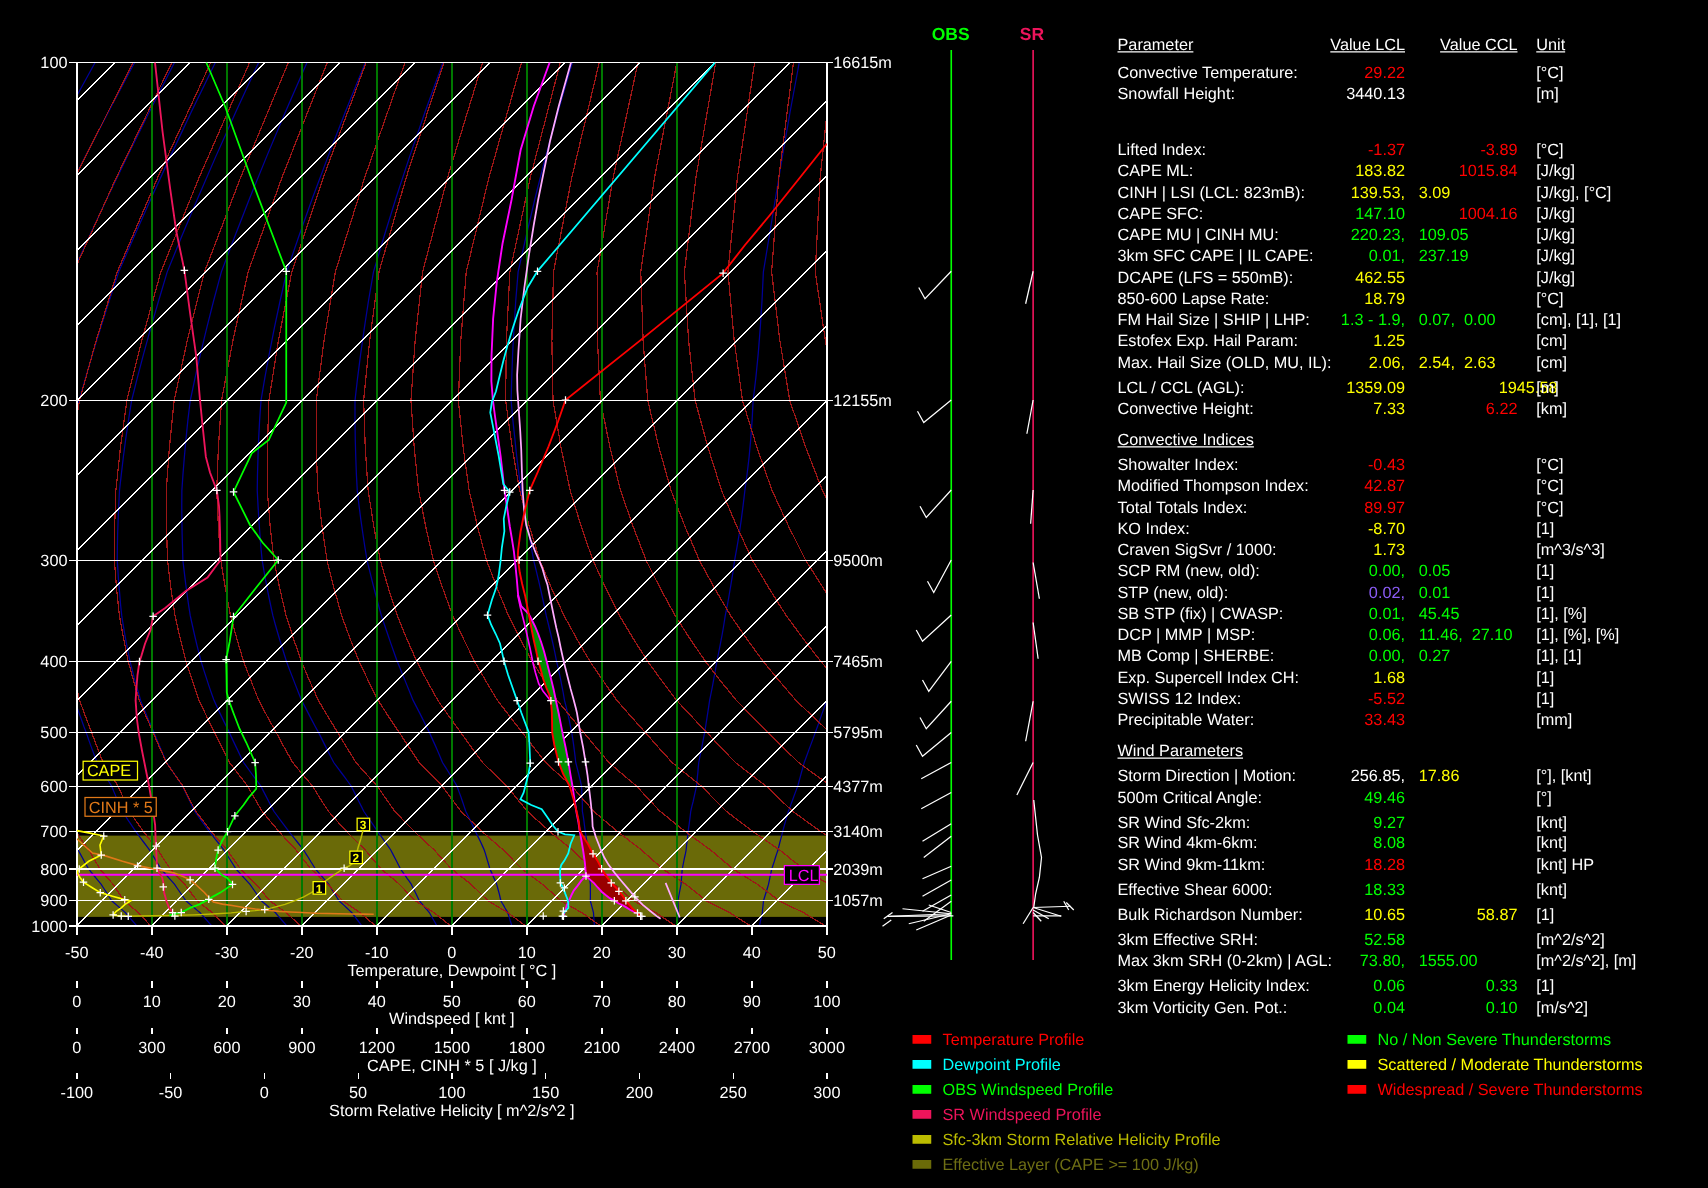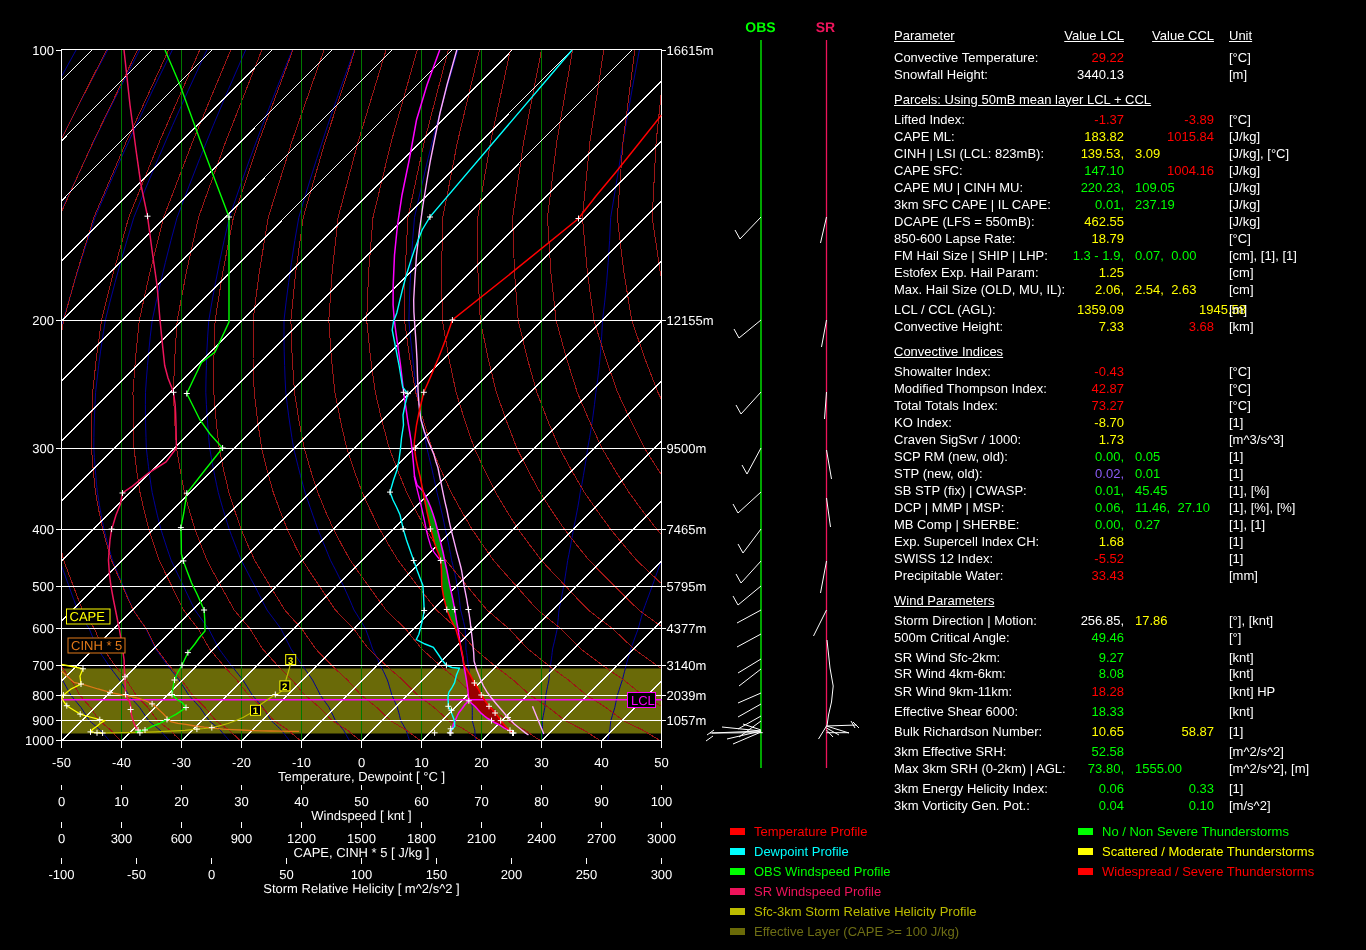--- a/index.html
+++ b/index.html
@@ -384,23 +384,20 @@
     <div style="position:absolute;left:0;top:48.5px;width:1366px;height:17px;line-height:17px">
       <span style="position:absolute;left:894px">Convective Temperature:</span>
       <span style="position:absolute;left:1000px;width:124px;text-align:right;color:#ff0000">29.22</span>
       <span style="position:absolute;left:1229px">[°C]</span>
     </div>
     <div style="position:absolute;left:0;top:66.0px;width:1366px;height:17px;line-height:17px">
       <span style="position:absolute;left:894px">Snowfall Height:</span>
       <span style="position:absolute;left:1000px;width:124px;text-align:right;color:#fff">3440.13</span>
       <span style="position:absolute;left:1229px">[m]</span>
     </div>
-    <div style="position:absolute;left:0;top:90.5px;width:1366px;height:17px;line-height:17px">
-      <span style="position:absolute;left:894px;text-decoration:underline">Parcels: Using 50mB mean layer LCL + CCL</span>
-    </div>
     <div style="position:absolute;left:0;top:110.5px;width:1366px;height:17px;line-height:17px">
       <span style="position:absolute;left:894px">Lifted Index:</span>
       <span style="position:absolute;left:1000px;width:124px;text-align:right;color:#ff0000">-1.37</span>
       <span style="position:absolute;left:1130px;width:84px;text-align:right;color:#ff0000">-3.89</span>
       <span style="position:absolute;left:1229px">[°C]</span>
     </div>
     <div style="position:absolute;left:0;top:127.5px;width:1366px;height:17px;line-height:17px">
       <span style="position:absolute;left:894px">CAPE ML:</span>
       <span style="position:absolute;left:1000px;width:124px;text-align:right;color:#ffff00">183.82</span>
       <span style="position:absolute;left:1130px;width:84px;text-align:right;color:#ff0000">1015.84</span>
@@ -459,39 +456,39 @@
     </div>
     <div style="position:absolute;left:0;top:301.0px;width:1366px;height:17px;line-height:17px">
       <span style="position:absolute;left:894px">LCL / CCL (AGL):</span>
       <span style="position:absolute;left:1000px;width:124px;text-align:right;color:#ffff00">1359.09</span>
       <span style="position:absolute;left:1162px;width:84px;text-align:right;color:#ffff00">1945.58</span>
       <span style="position:absolute;left:1229px">[m]</span>
     </div>
     <div style="position:absolute;left:0;top:318.0px;width:1366px;height:17px;line-height:17px">
       <span style="position:absolute;left:894px">Convective Height:</span>
       <span style="position:absolute;left:1000px;width:124px;text-align:right;color:#ffff00">7.33</span>
-      <span style="position:absolute;left:1130px;width:84px;text-align:right;color:#ff0000">3.68</span>
+      <span style="position:absolute;left:1130px;width:84px;text-align:right;color:#ff0000">6.22</span>
       <span style="position:absolute;left:1229px">[km]</span>
     </div>
     <div style="position:absolute;left:0;top:343.0px;width:1366px;height:17px;line-height:17px">
       <span style="position:absolute;left:894px;text-decoration:underline">Convective Indices</span>
     </div>
     <div style="position:absolute;left:0;top:362.5px;width:1366px;height:17px;line-height:17px">
       <span style="position:absolute;left:894px">Showalter Index:</span>
       <span style="position:absolute;left:1000px;width:124px;text-align:right;color:#ff0000">-0.43</span>
       <span style="position:absolute;left:1229px">[°C]</span>
     </div>
     <div style="position:absolute;left:0;top:379.5px;width:1366px;height:17px;line-height:17px">
       <span style="position:absolute;left:894px">Modified Thompson Index:</span>
       <span style="position:absolute;left:1000px;width:124px;text-align:right;color:#ff0000">42.87</span>
       <span style="position:absolute;left:1229px">[°C]</span>
     </div>
     <div style="position:absolute;left:0;top:396.5px;width:1366px;height:17px;line-height:17px">
       <span style="position:absolute;left:894px">Total Totals Index:</span>
-      <span style="position:absolute;left:1000px;width:124px;text-align:right;color:#ff0000">73.27</span>
+      <span style="position:absolute;left:1000px;width:124px;text-align:right;color:#ff0000">89.97</span>
       <span style="position:absolute;left:1229px">[°C]</span>
     </div>
     <div style="position:absolute;left:0;top:413.5px;width:1366px;height:17px;line-height:17px">
       <span style="position:absolute;left:894px">KO Index:</span>
       <span style="position:absolute;left:1000px;width:124px;text-align:right;color:#ffff00">-8.70</span>
       <span style="position:absolute;left:1229px">[1]</span>
     </div>
     <div style="position:absolute;left:0;top:431.0px;width:1366px;height:17px;line-height:17px">
       <span style="position:absolute;left:894px">Craven SigSvr / 1000:</span>
       <span style="position:absolute;left:1000px;width:124px;text-align:right;color:#ffff00">1.73</span>

